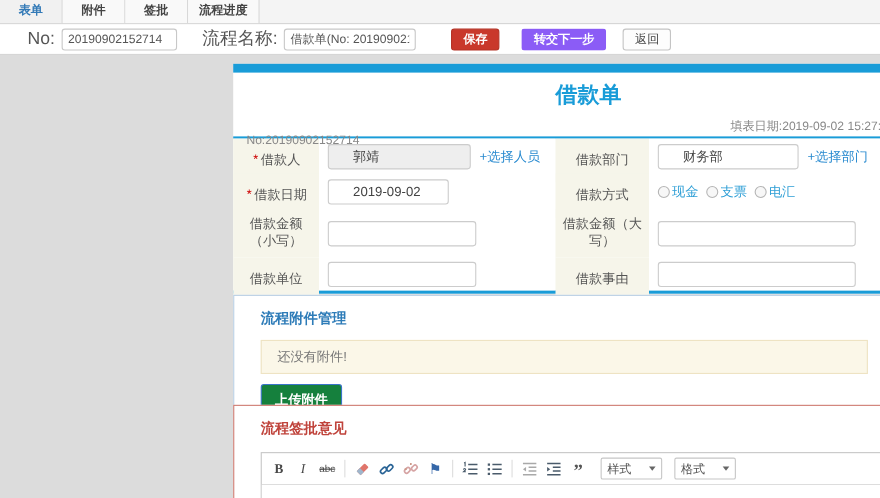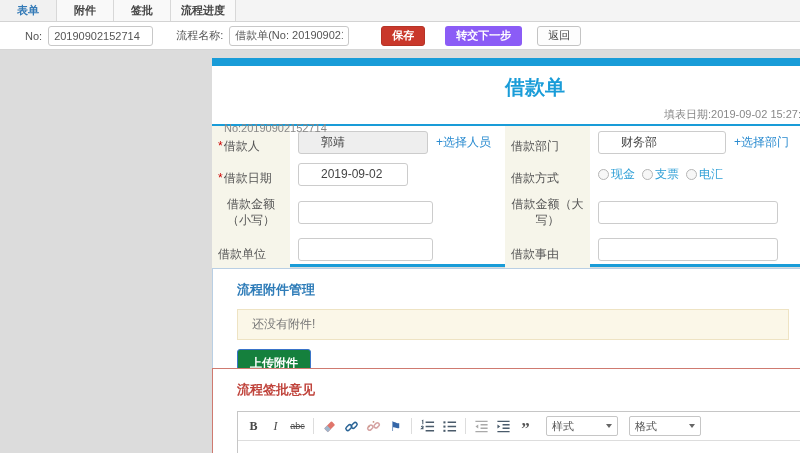--- a/index.html
+++ b/index.html
@@ -8,21 +8,21 @@
 
   
   .tabbar { height: 22px; background: #f4f4f4; border-bottom: 1px solid #d3d3d3; display: flex; }
   .tab { min-width: 57px; padding: 0 10px; text-align: center; font-size: 11px; font-weight: bold;
          line-height: 21px; color: #444; border-right: 1px solid #d8d8d8; background: #f9f9f9; cursor: pointer; }
   .tab.active { color: #337ab7; background: #f1f1f1; }
 
   
   .cmdbar { height: 28px; background: #fff; border-bottom: 1px solid #d6d6d6; display: flex;
             align-items: center; padding: 0 8px; gap: 6px; }
-  .cmdbar label { font-size: 11px; color: #555; white-space: nowrap; padding-left: 17px; }
+  .cmdbar label { font-size: 16px; color: #555; white-space: nowrap; padding-left: 17px; }
   .cmdbar input { height: 20px; border: 1px solid #c8c8c8; border-radius: 3px; font-size: 11px;
                   color: #555; padding: 0 5px; font-family: "Liberation Sans", sans-serif; }
   .no-input { width: 105px; }
   .flow-input { width: 120px; }
   .btn { height: 20px; border: 1px solid transparent; border-radius: 3px; font-size: 11px; font-weight: bold;
          padding: 0 10px; cursor: pointer; font-family: "Liberation Sans", sans-serif; }
   .btn-save { background: #c9382b; color: #fff; margin-left: 26px; border-color: #b53326; }
   .btn-forward { background: #8b5cf6; color: #fff; margin-left: 14px; }
   .btn-back { background: #fdfdfd; color: #444; border-color: #c4c4c4; margin-left: 9px; font-weight: normal; }
 
@@ -32,22 +32,22 @@
 
   
   .form-card { top: 8px; }
   .form-topbar { height: 8px; background: #199cd8; }
   .form-head { padding: 6px 12px 0 12px; border-bottom: 2px solid #199cd8; }
   .form-title { text-align: center; color: #199cd8; font-size: 20px; font-weight: bold; line-height: 26px; margin-top: 2px; }
   .form-meta { position: relative; height: 20px; margin-top: 4px; font-size: 11px; color: #888; }
   .meta-no { position: absolute; left: 0; top: 18px; }
   .meta-date { position: absolute; left: 440px; top: 3px; white-space: nowrap; }
   .fgrid { display: grid; grid-template-columns: 78px 215px 85px 1fr; grid-template-rows: 32px 32px 44px 30px; }
-  .lbl { background: #f6f5ea; display: flex; align-items: center; justify-content: flex-start; text-align: center;
-         font-size: 12px; color: #555; padding: 20px 6px; line-height: 16px; }
+  .lbl { background: #f6f5ea; display: flex; align-items: center; justify-content: center; text-align: center;
+         font-size: 12px; color: #555; padding: 20px 6px; line-height: 16px; font-family: Liberation Mono, monospace; }
   .req { color: #cc0000; margin-right: 1px; }
   .fld { display: flex; align-items: center; padding: 2px 8px; background: #fff; }
   .inp { height: 23px; border: 1px solid #ccc; border-radius: 3px; font-size: 12px; color: #444;
          padding: 0 22px; font-family: "Liberation Sans", sans-serif; }
   .inp.dis { background: #eee; }
   .w130 { width: 130px; } .w128 { width: 128px; } .w110 { width: 110px; } .w135 { width: 135px; } .w180 { width: 180px; }
   .flink { font-size: 12px; color: #2a8bd0; text-decoration: none; margin-left: 8px; white-space: nowrap; }
   .radio-group { display: flex; align-items: center; gap: 7px; }
   .radio-opt { display: flex; align-items: center; gap: 2px; cursor: pointer; }
   .radio-dot { width: 11px; height: 11px; border-radius: 50%; border: 1px solid #b5b5b5; background: #f7f7f7; }
@@ -70,21 +70,21 @@
   .editor { margin: 6px 0 0 24px; width: 622px; border: 1px solid #c6c6c6; background: #fff; }
   .ed-toolbar { display: flex; align-items: center; gap: 3px; padding: 4px 6px; border-bottom: 1px solid #ddd; }
   .tbtn { width: 19px; height: 19px; display: flex; align-items: center; justify-content: center;
           border-radius: 2px; cursor: pointer; font-size: 12px; color: #484848; }
   .tbtn.bold { font-weight: bold; font-family: "Liberation Serif", serif; }
   .tbtn.italic { font-style: italic; font-family: "Liberation Serif", serif; }
   .tbtn.strike { font-size: 9px; text-decoration: line-through; letter-spacing: 0; text-align: right; }
   .tbtn.flag { color: #3567a8; font-size: 13px; }
   .tbtn.quote { font-family: "Liberation Serif", serif; font-weight: bold; font-size: 17px; color: #555; padding-top: 6px; }
   .tsep { width: 1px; height: 16px; background: #ddd; margin: 0 3px; }
-  .combo { display: flex; align-items: center; justify-content: space-between; width: 72px; height: 20px;
+  .combo { display: flex; align-items: center; justify-content: space-between; width: 56px; height: 20px;
            border: 1px solid #c6c6c6; border-radius: 2px; padding: 0 5px; margin-left: 8px;
            font-size: 11px; color: #555; cursor: pointer; background: #fff; }
   .caret { width: 0; height: 0; border-left: 3.5px solid transparent; border-right: 3.5px solid transparent;
            border-top: 4px solid #666; }
   .ed-content { height: 80px; background: #fff; }
 </style>
 </head>
 <body>
 
 <div class="tabbar">

